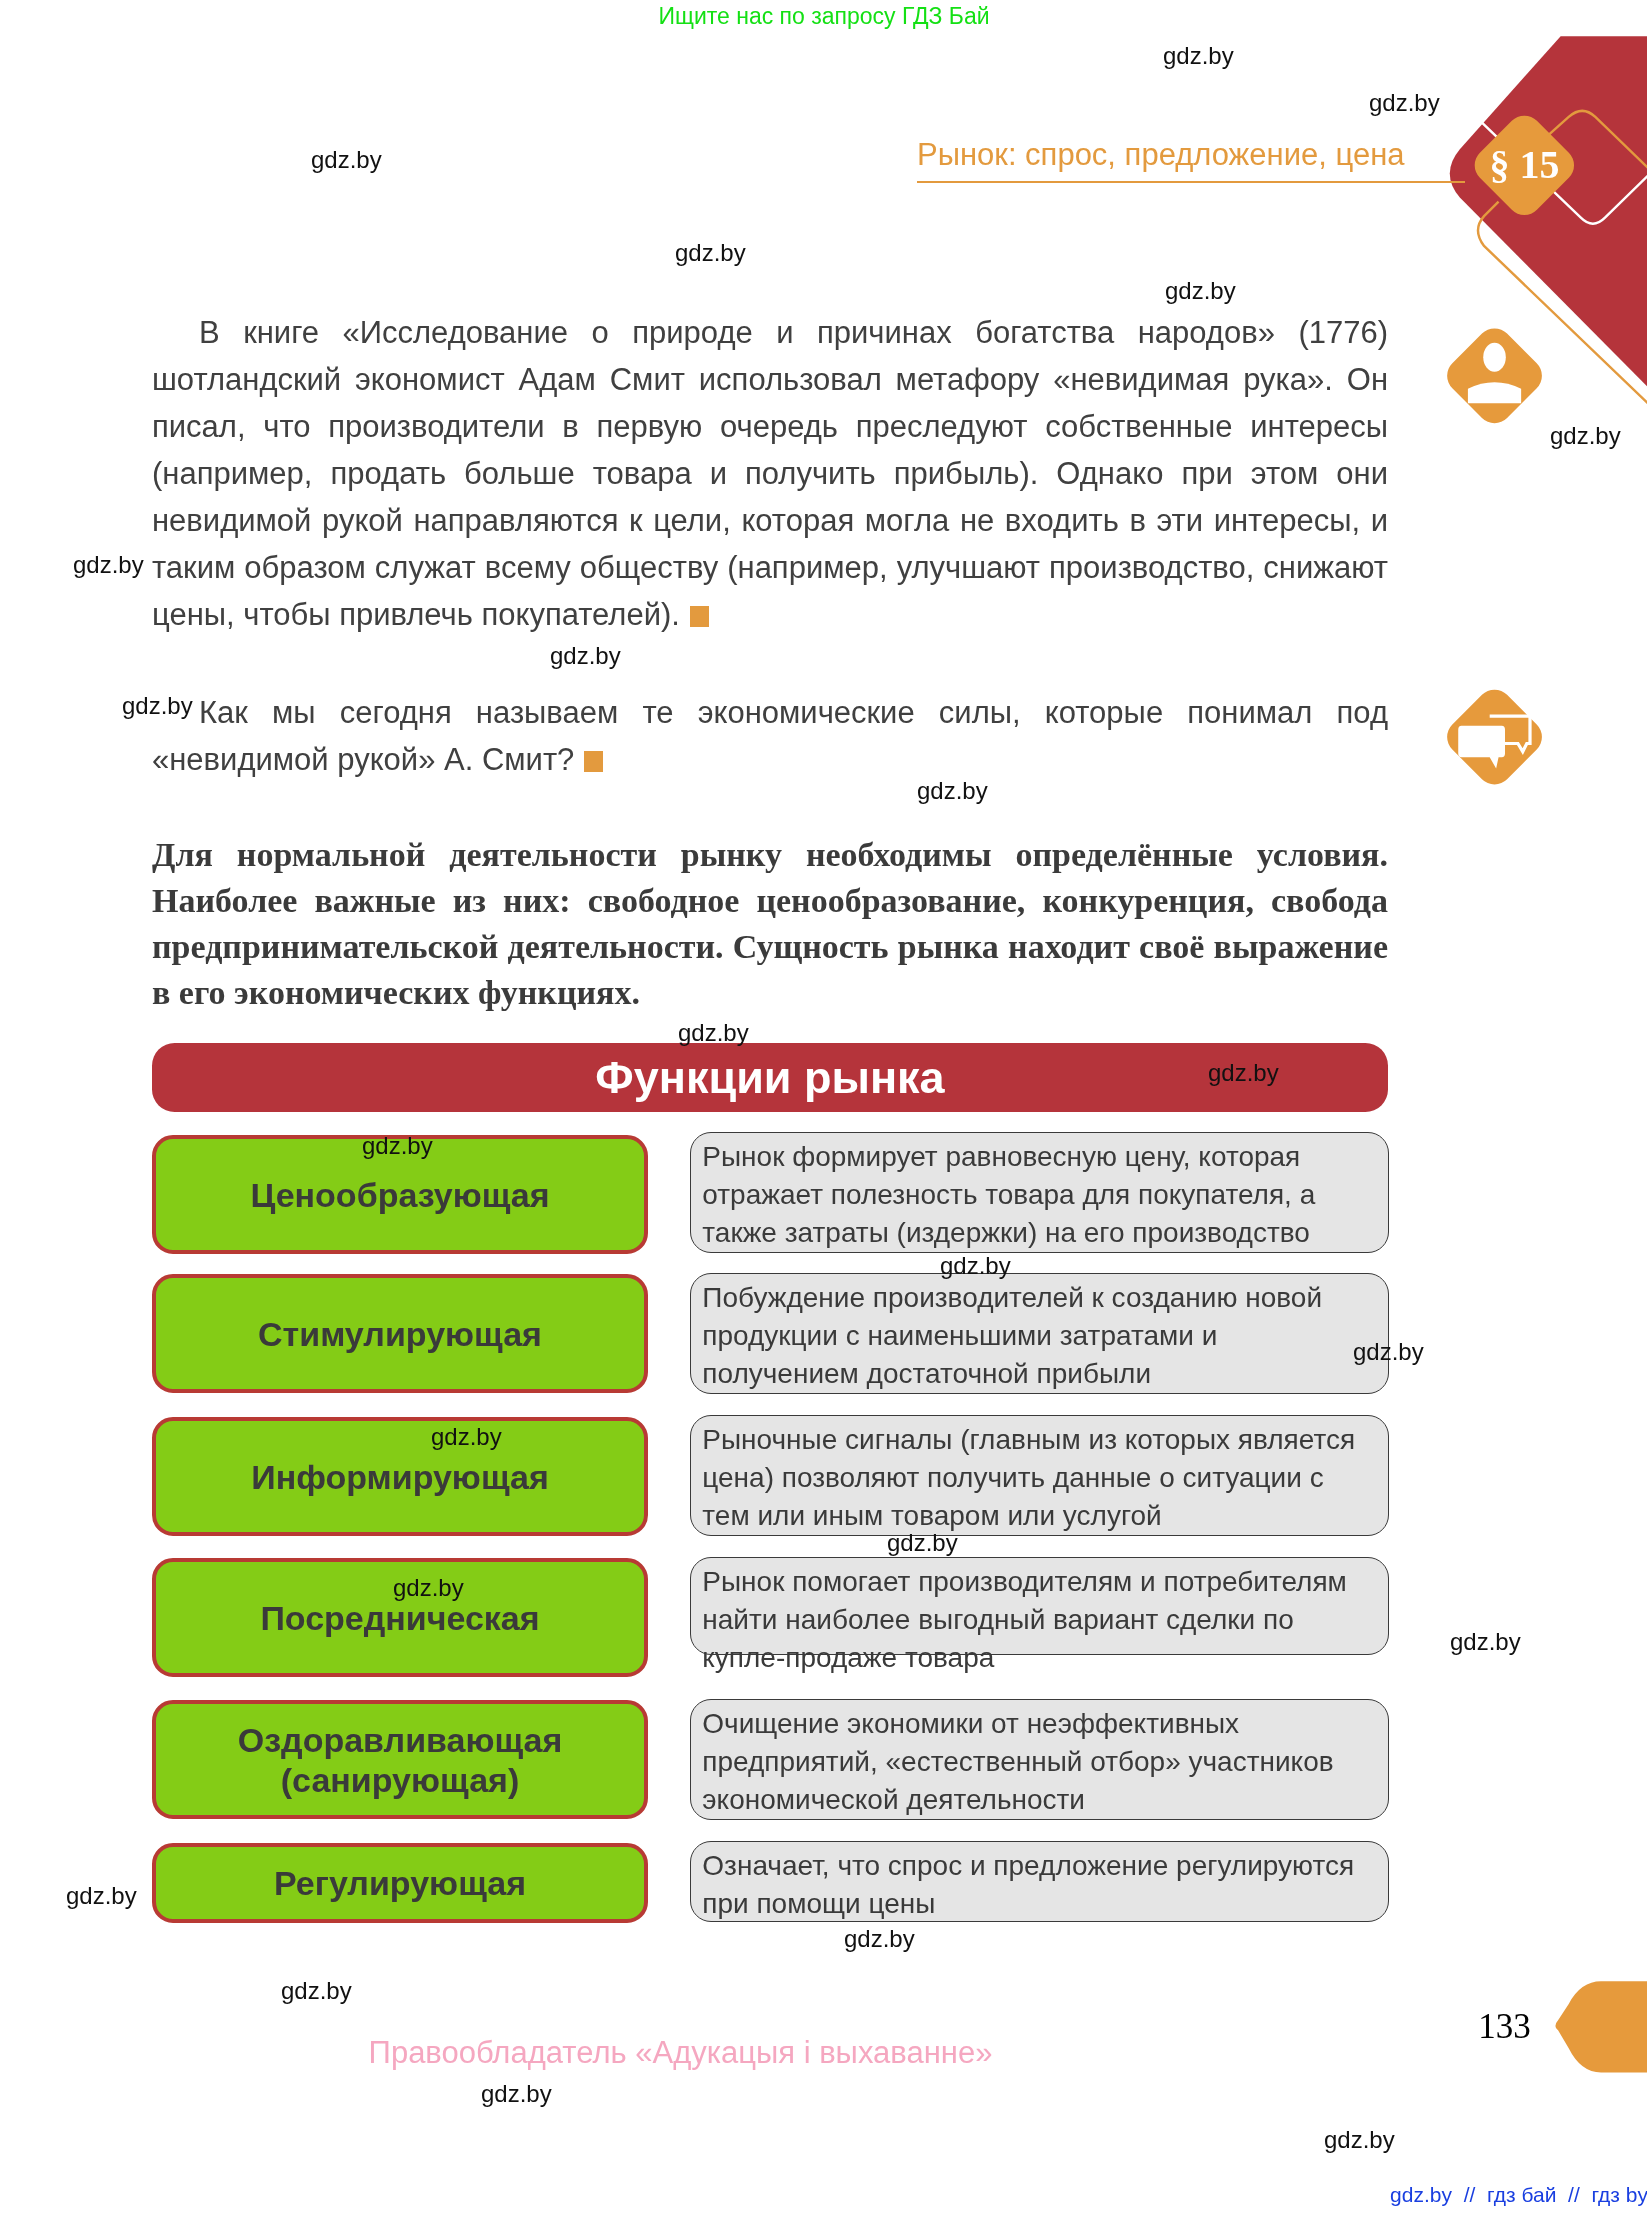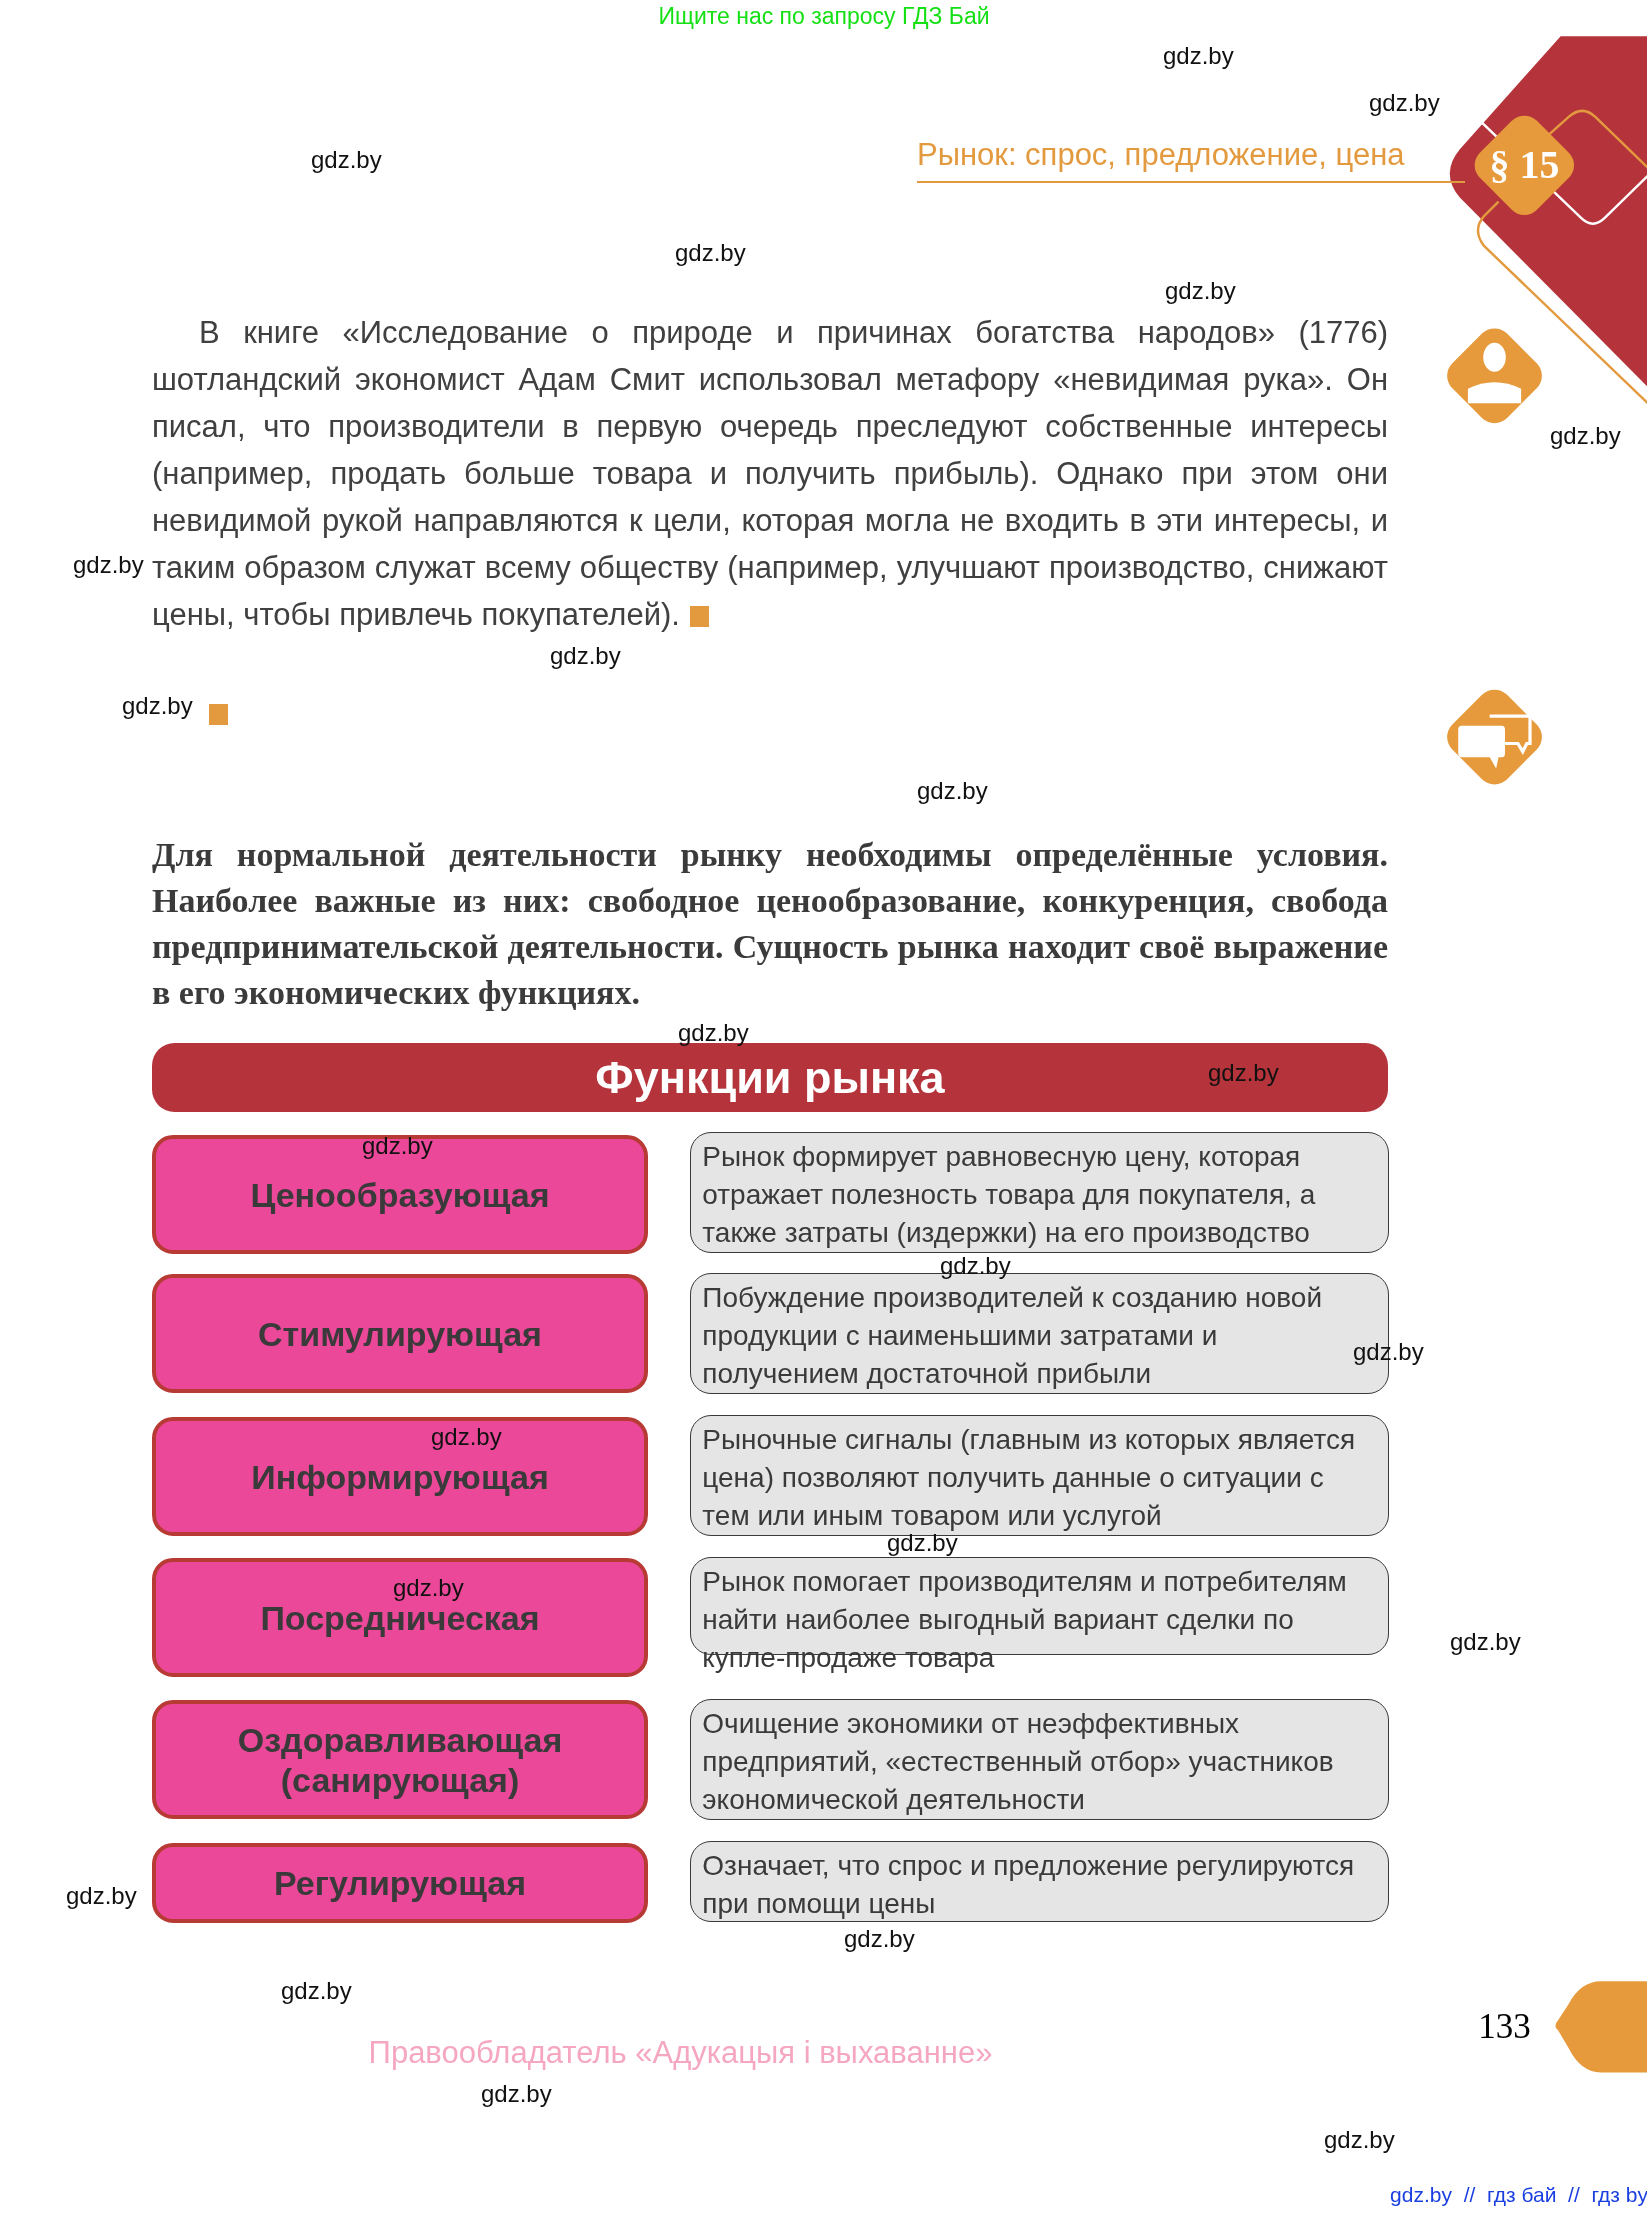--- a/index.html
+++ b/index.html
@@ -40,21 +40,21 @@
   .para-serif {
     left:152px; width:1236px; color:#3b3b3b;
     font-family:"Liberation Serif", serif; font-weight:bold; font-size:34px; line-height:46px;
     text-align:justify; text-align-last:left;
   }
   .func-header {
     left:152px; top:1043px; width:1236px; height:69px; background:#b5343b; border-radius:22.6px;
     color:#fff; font-weight:bold; font-size:45px; line-height:69px; text-align:center;
   }
   .func-name {
-    left:152px; width:496px; background:#ec4899; border:4px solid #b83a34; border-radius:21px;
+    left:152px; width:496px; background:#84cc16; border:4px solid #b83a34; border-radius:21px;
     box-sizing:border-box; display:flex; align-items:center; justify-content:center; text-align:center;
     color:#3a3a3a; font-weight:bold; font-size:34px; line-height:40px;
   }
   .func-desc {
     left:690px; width:699px; background:#e5e5e5; border:1.6px solid #3a3a3a; border-radius:21px;
     box-sizing:border-box; padding:4.8px 9.7px 0 11.3px;
     color:#3a3a3a; font-size:28px; line-height:38px;
   }
   .page-number {
     left:1468px; top:2007px; width:73px; text-align:center;
@@ -90,21 +90,21 @@
 
 <div class="abs chapter-title">Рынок: спрос, предложение, цена</div>
 <div class="abs chapter-rule"></div>
 <div class="abs section-num">§ 15</div>
 
 <div class="abs para" style="top:309px;">
   <span class="indent"></span><span>В книге «Исследование о природе и причинах богатства народов» (1776) шотландский экономист Адам Смит использовал метафору «невидимая рука». Он писал, что производители в первую очередь преследуют собственные интересы (например, продать больше товара и получить прибыль). Однако при этом они невидимой рукой направляются к цели, которая могла не входить в эти интересы, и таким образом служат всему обществу (например, улучшают производство, снижают цены, чтобы привлечь покупателей).</span><span class="marker"></span>
 </div>
 
 <div class="abs para" style="top:689px;">
-  <span class="indent"></span><span class="marker"></span>
+  <span class="indent"></span><span>Как мы сегодня называем те экономические силы, которые понимал под «невидимой рукой» А. Смит?</span><span class="marker"></span>
 </div>
 
 <div class="abs para-serif" style="top:832px;">
   <span class="indent"></span><span>Для нормальной деятельности рынку необходимы определённые условия. Наиболее важные из них: свободное ценообразование, конкуренция, свобода предпринимательской деятельности. Сущность рынка находит своё выражение в его экономических функциях.</span>
 </div>
 
 <div class="abs func-header">Функции рынка</div>
 
 <div class="abs func-name" style="top:1135px;height:119px;">Ценообразующая</div>
 <div class="abs func-desc" style="top:1132px;height:121px;">Рынок формирует равновесную цену, которая отражает полезность товара для покупателя, а также затраты (издержки) на его производство</div>

